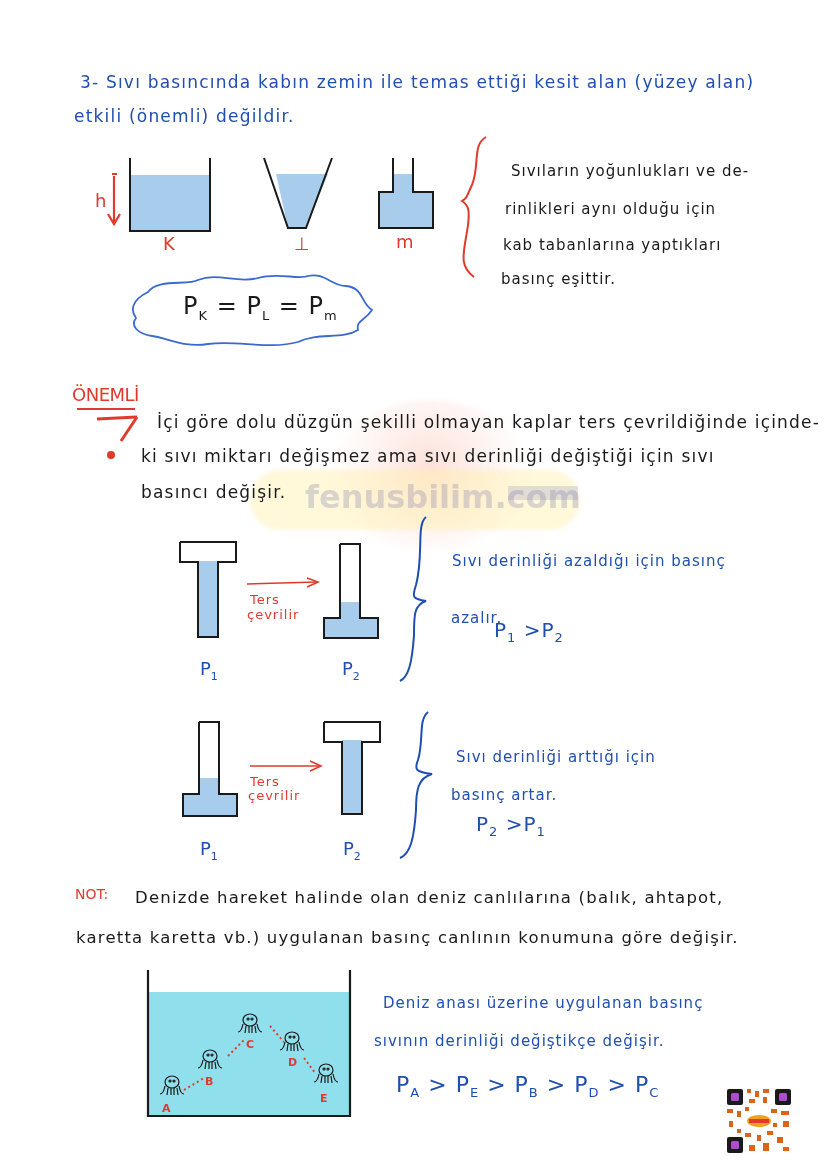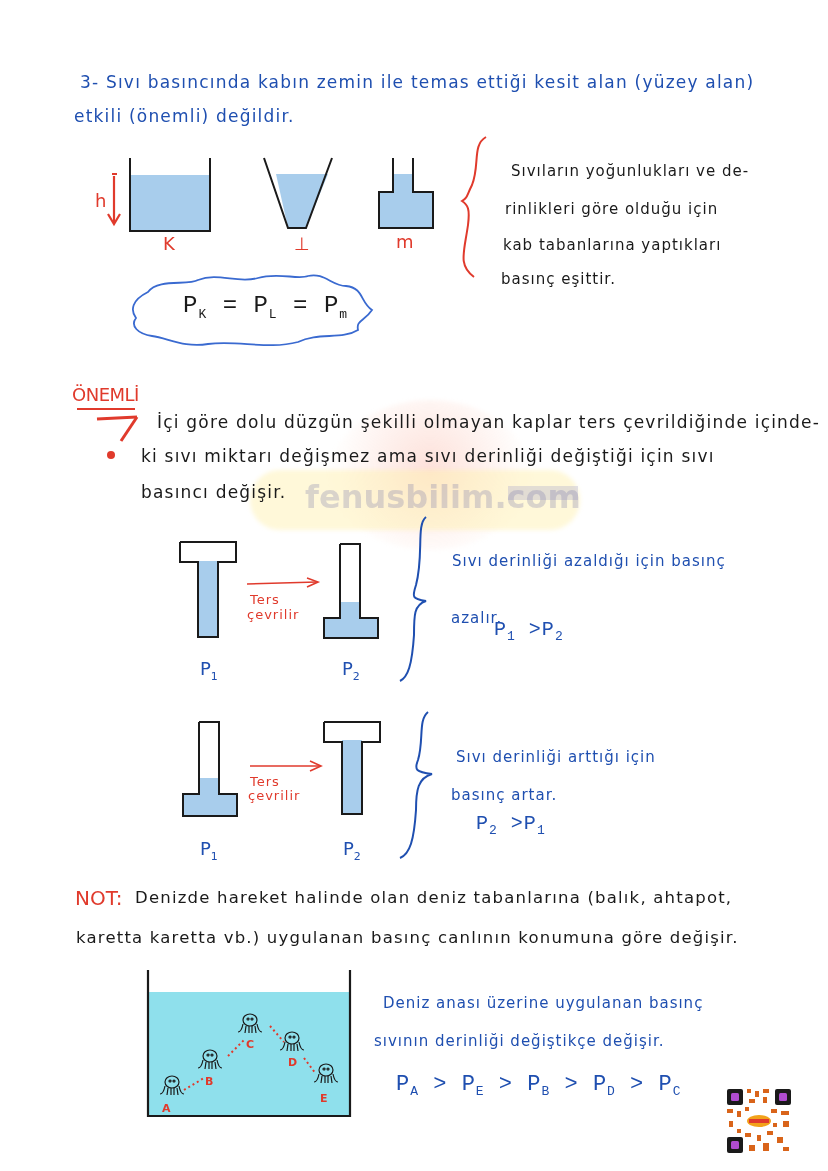--- a/index.html
+++ b/index.html
@@ -4,21 +4,21 @@
 <style>
   html, body { margin: 0; padding: 0; background: #ffffff; }
   body { width: 828px; height: 1171px; position: relative; overflow: hidden;
          font-family: "DejaVu Sans", sans-serif; }
   .abs { position: absolute; }
   .hw-blue { color: #1f4fb0; }
   .hw-black { color: #1a1a1a; }
   .hw-red { color: #e03a2c; }
   .txt { font-size: 17px; letter-spacing: 1.2px; white-space: nowrap; }
   .txt-sm { font-size: 15px; letter-spacing: 1px; white-space: nowrap; }
-  .formula { font-size: 24px; letter-spacing: 1px; white-space: nowrap; font-family: Liberation Mono, monospace; }
+  .formula { font-size: 24px; letter-spacing: 1px; white-space: nowrap; }
   .formula sub { font-size: 13px; }
   .label { font-size: 18px; white-space: nowrap; }
   svg { position: absolute; overflow: visible; }
   .watermark-blob { position: absolute; border-radius: 50%; filter: blur(2px); }
   .watermark-text { font-family: "DejaVu Sans", sans-serif; font-weight: bold;
          font-size: 32px; color: rgba(120,120,170,0.28); white-space: nowrap; }
   .qr { position: absolute; left: 723px; top: 1085px; width: 72px; height: 72px; }
 </style>
 </head>
 <body>
@@ -54,21 +54,21 @@
   <rect x="16" y="16" width="20" height="20" fill="#a8cdec"></rect>
   <rect x="2" y="34" width="54" height="36" fill="#a8cdec"></rect>
   <polyline points="16,0 16,34 2,34 2,70 56,70 56,34 36,34 36,0" fill="none" stroke="#1a1a1a" stroke-width="2"></polyline>
 </svg>
 <div class="abs label hw-red" style="left:396px; top:231px; text-transform: lowercase;">M</div>
 
 <svg style="left:452px; top:135px;" width="40" height="145">
   <path d="M34,2 C20,10 28,30 20,50 C14,62 16,62 10,66 C16,70 18,74 16,90 C12,118 6,130 22,142" fill="none" stroke="#e03a2c" stroke-width="2"></path>
 </svg>
 <div class="abs txt-sm hw-black" style="left:511px; top:162px;">Sıvıların yoğunlukları ve de-</div>
-<div class="abs txt-sm hw-black" style="left:505px; top:200px;">rinlikleri göre olduğu için</div>
+<div class="abs txt-sm hw-black" style="left:505px; top:200px;">rinlikleri aynı olduğu için</div>
 <div class="abs txt-sm hw-black" style="left:503px; top:236px;">kab tabanlarına yaptıkları</div>
 <div class="abs txt-sm hw-black" style="left:501px; top:270px;">basınç eşittir.</div>
 
 <svg style="left:128px; top:272px;" width="250" height="78">
   <path d="M20,20 C30,6 60,14 70,8 C90,0 110,12 130,6 C150,0 170,8 180,4 C196,0 204,14 218,14
            C236,16 232,30 244,38 C236,50 228,48 230,58 C214,68 190,60 170,70 C140,78 110,68 80,72
            C56,76 40,66 24,64 C10,62 2,54 8,46 C2,38 4,28 20,20 Z" fill="none" stroke="#3a6ad0" stroke-width="1.8"></path>
 </svg>
 <div class="abs formula hw-black" style="left:183px; top:292px;">
   <span>P</span><sub>K</sub>
@@ -138,22 +138,22 @@
 <svg style="left:398px; top:710px;" width="40" height="150">
   <path d="M30,2 C20,10 26,30 20,50 C16,60 18,62 34,64 C20,68 18,80 18,100 C16,130 12,144 2,148" fill="none" stroke="#1f4fb0" stroke-width="2"></path>
 </svg>
 <div class="abs txt-sm hw-blue" style="left:456px; top:748px;">Sıvı derinliği arttığı için</div>
 <div class="abs txt-sm hw-blue" style="left:451px; top:786px;">basınç artar.</div>
 <div class="abs formula hw-blue" style="left:476px; top:812px; font-size:20px;">
   <span>P</span><sub>2</sub>
   <span>&gt;</span><span>P</span><sub>1</sub>
 </div>
 
-<div class="abs hw-red" style="left:75px; top:886px; font-size:20px;">NOT:</div>
-<div class="abs txt hw-black" style="left:135px; top:888px; font-size:16.5px;">Denizde hareket halinde olan deniz tabanlarına (balık, ahtapot,</div>
+<div class="abs hw-red" style="left:75px; top:886px; font-size:14px;">NOT:</div>
+<div class="abs txt hw-black" style="left:135px; top:888px; font-size:16.5px;">Denizde hareket halinde olan deniz canlılarına (balık, ahtapot,</div>
 <div class="abs txt hw-black" style="left:76px; top:928px; font-size:16.5px;">karetta karetta vb.) uygulanan basınç canlının konumuna göre değişir.</div>
 
 <svg style="left:146px; top:970px;" width="208" height="150">
   <rect x="2" y="22" width="202" height="124" fill="#8fe0ec"></rect>
   <polyline points="2,0 2,146 204,146 204,0" fill="none" stroke="#1a1a1a" stroke-width="2.2"></polyline>
 
   <g stroke="#e03a2c" stroke-width="2" stroke-dasharray="2,3" fill="none">
     <line x1="38" y1="120" x2="58" y2="108"></line>
     <line x1="82" y1="86" x2="98" y2="70"></line>
     <line x1="124" y1="56" x2="138" y2="72"></line>

